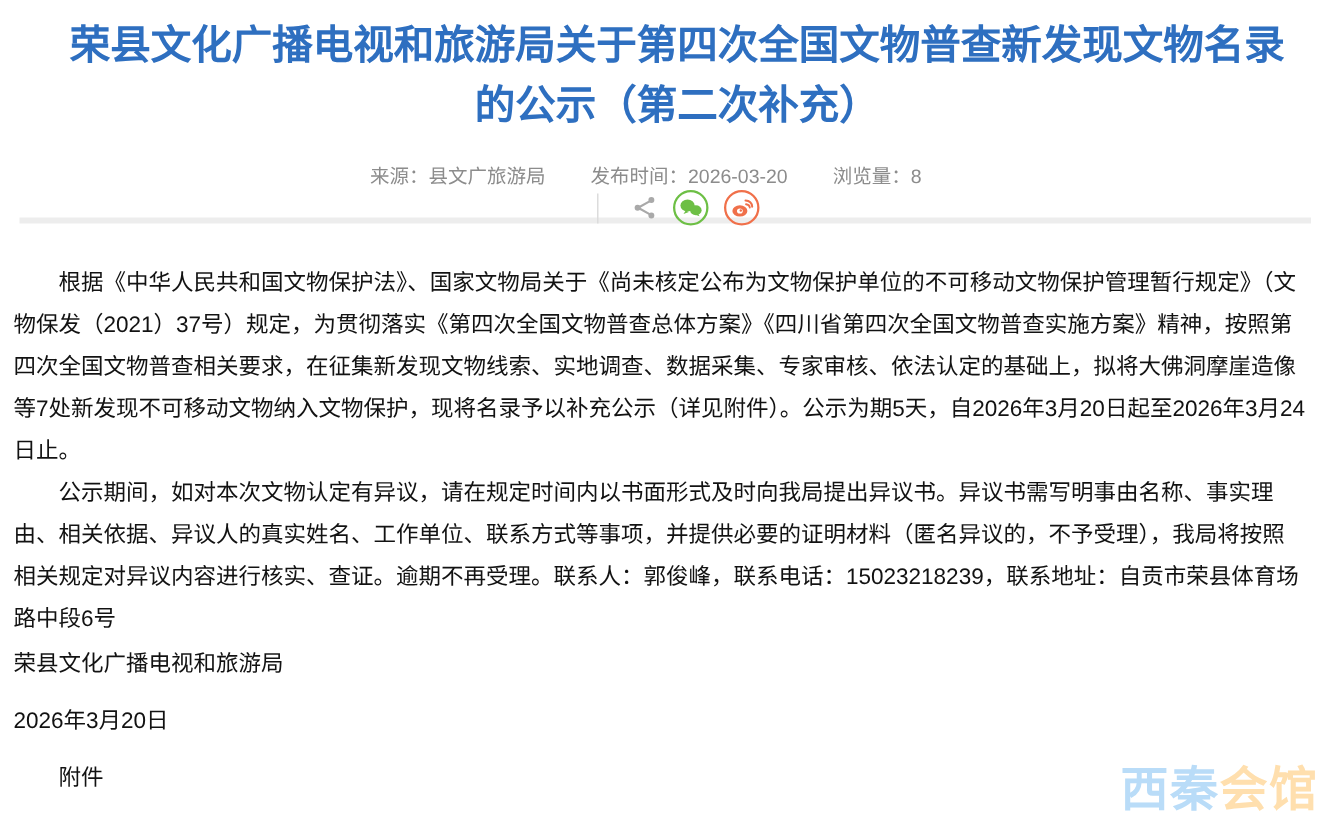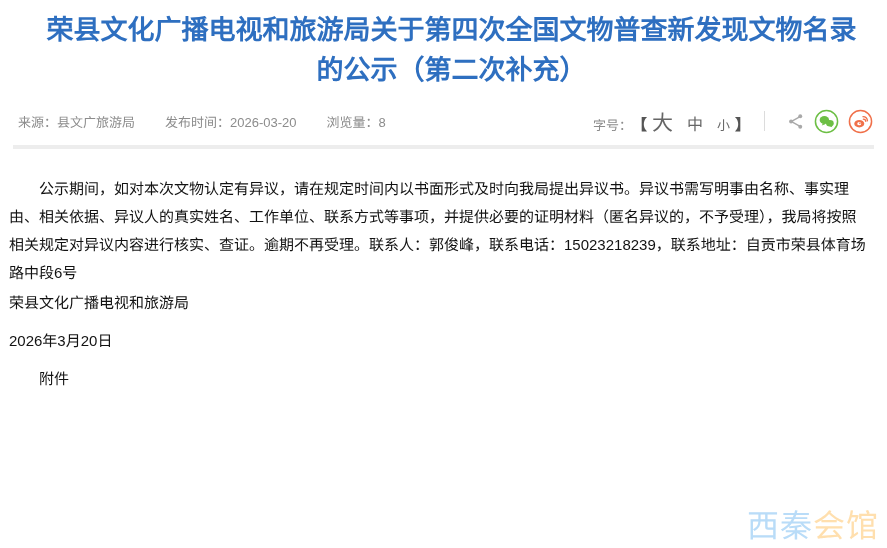--- a/index.html
+++ b/index.html
@@ -21,20 +21,21 @@
   }
   .meta-bar{
     display:flex;
     justify-content:space-between;
     align-items:center;
     padding:0 14px 0 18px;
     margin-top:17px;
     font-size:13px;
     color:#8c8c8c;
     height:28px;
+    flex-direction:column;
   }
   .meta-left{display:flex;align-items:center;}
   .meta-item{margin-right:30px;white-space:nowrap;}
   .meta-right{display:flex;align-items:center;}
   .fs-ctrl{display:flex;align-items:baseline;color:#777;}
   .fs-label{font-size:13px;color:#8c8c8c;}
   .fs-bracket{font-size:15px;color:#555;font-weight:700;}
   .fs-opt{cursor:pointer;color:#666;}
   .fs-large{font-size:21px;margin:0 7px 0 5px;}
   .fs-medium{font-size:16px;margin:0 7px;}
@@ -55,48 +56,40 @@
   }
   .para{text-indent:2em;margin:0;}
   .sig-line{margin:2px 2px 0 0;}
   .date-line{margin:10px 2px 0 0;}
   .attach-head{text-indent:2em;margin-top:10px;}
   .watermark{
     position:absolute;
     right:8px;
     bottom:2px;
     font-size:32px;
-    font-weight:400;
+    font-weight:700;
     letter-spacing:1px;
     white-space:nowrap;
     pointer-events:none;
   }
   .wm-blue{color:#b9dcf8;}
   .wm-orange{color:#ffdfae;}
 </style>
 </head>
 <body>
 
 <h1 class="title">荣县文化广播电视和旅游局关于第四次全国文物普查新发现文物名录的公示（第二次补充）</h1>
 
 <div class="meta-bar">
   <div class="meta-left">
     <span class="meta-item"><span>来源：</span><span>县文广旅游局</span></span>
     <span class="meta-item"><span>发布时间：</span><span>2026-03-20</span></span>
     <span class="meta-item"><span>浏览量：</span><span>8</span></span>
   </div>
   <div class="meta-right">
-    <div class="fs-ctrl">
-      <span class="fs-label">字号：</span>
-      <span class="fs-bracket">【</span>
-      <span class="fs-opt fs-large">大</span>
-      <span class="fs-opt fs-medium">中</span>
-      <span class="fs-opt fs-small">小</span>
-      <span class="fs-bracket">】</span>
-    </div>
     <span class="v-divider"></span>
     <div class="share-icons">
       <span class="icon-btn">
         <svg width="19" height="19" viewBox="0 0 24 24">
           <path d="M17.2 6.2 L7.6 11.6 M7.6 12.4 L17.2 17.8" stroke="#a9a9a9" stroke-width="1.8" fill="none"></path>
           <circle cx="18" cy="5.4" r="2.5" fill="#a9a9a9"></circle>
           <circle cx="6.4" cy="12" r="2.5" fill="#a9a9a9"></circle>
           <circle cx="18" cy="18.6" r="2.5" fill="#a9a9a9"></circle>
         </svg>
       </span>
@@ -119,20 +112,21 @@
           <path d="M17.2 11.4 q2.6 0.2 2.8 2.4" stroke="#f0704a" stroke-width="1.4" fill="none" stroke-linecap="round"></path>
         </svg>
       </span>
     </div>
   </div>
 </div>
 
 <div class="separator"></div>
 
 <div class="article">
+  <p class="para">根据《中华人民共和国文物保护法》、国家文物局关于《尚未核定公布为文物保护单位的不可移动文物保护管理暂行规定》（文物保发（2021）37号）规定，为贯彻落实《第四次全国文物普查总体方案》《四川省第四次全国文物普查实施方案》精神，按照第四次全国文物普查相关要求，在征集新发现文物线索、实地调查、数据采集、专家审核、依法认定的基础上，拟将大佛洞摩崖造像等7处新发现不可移动文物纳入文物保护，现将名录予以补充公示（详见附件）。公示为期5天，自2026年3月20日起至2026年3月24日止。</p>
   <p class="para">公示期间，如对本次文物认定有异议，请在规定时间内以书面形式及时向我局提出异议书。异议书需写明事由名称、事实理由、相关依据、异议人的真实姓名、工作单位、联系方式等事项，并提供必要的证明材料（匿名异议的，不予受理），我局将按照相关规定对异议内容进行核实、查证。逾期不再受理。联系人：郭俊峰，联系电话：15023218239，联系地址：自贡市荣县体育场路中段6号</p>
   <p class="sig-line">荣县文化广播电视和旅游局</p>
   <p class="date-line">2026年3月20日</p>
   <p class="attach-head">附件</p>
 
 </div>
 
 <div class="watermark">
   <span class="wm-blue">西秦</span><span class="wm-orange">会馆</span>
 </div>

